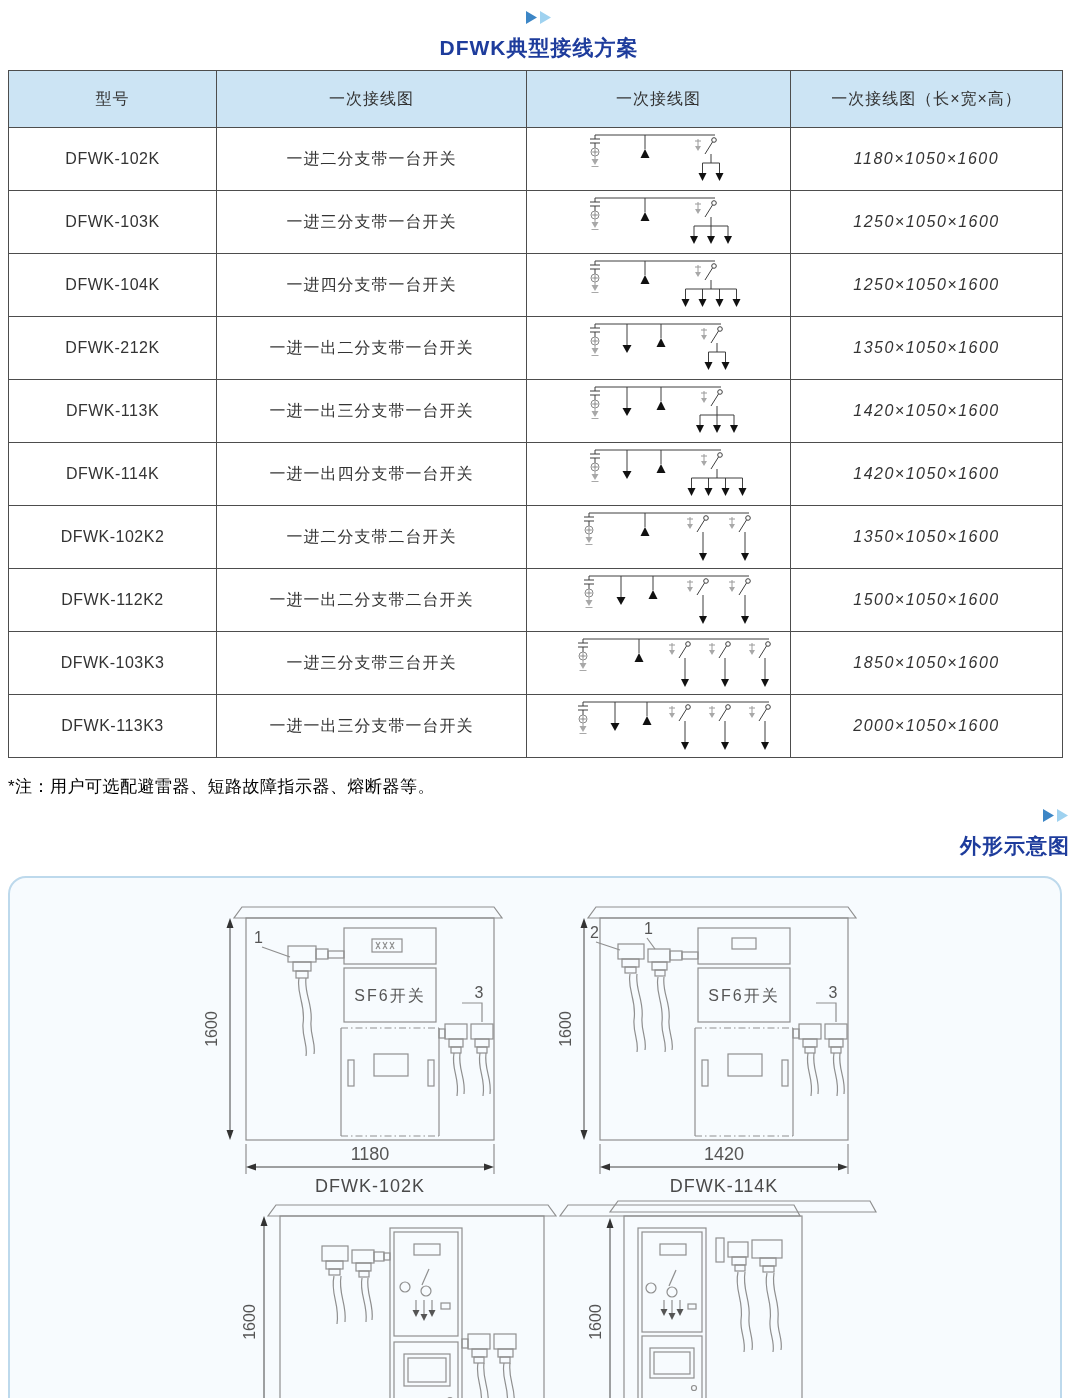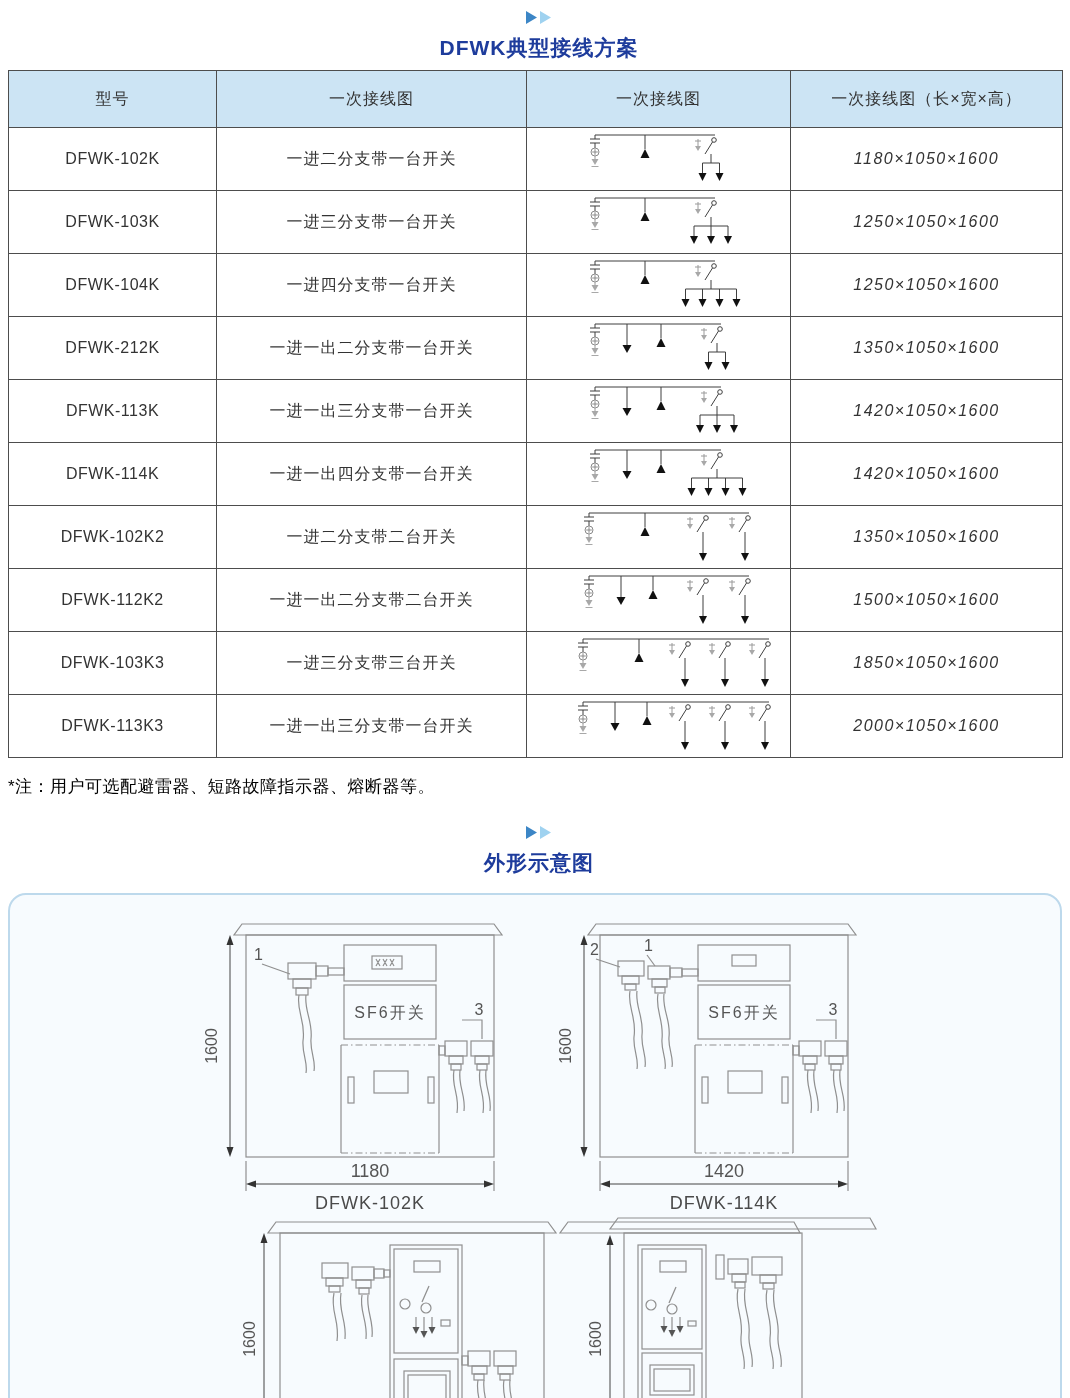--- a/index.html
+++ b/index.html
@@ -25,21 +25,21 @@
     background:#cce4f4; height:57px; font-weight:normal; font-size:16px;
     letter-spacing:1px;
   }
   table.wiring tbody td { height:57px; background:#fff; }
   td.c-model { letter-spacing:0.5px; }
   td.c-dims  { letter-spacing:1.5px;font-style:italic; }
   td.c-desc  { letter-spacing:1px;font-family:Liberation Mono, monospace; }
   .note {
     margin:17px 0 0 8px; font-size:17px; color:#000000; letter-spacing:0.5px;
   }
-  .sec-title.second { margin-top:27px; }
+  .sec-title.second { margin-top:10px;align-items:flex-end; }
   .panel {
     position:relative;
     width:1054px; height:610px; margin:16px 8px 4px 8px;
     background:#f7fbfe;
     border:2px solid #bdd9ec; border-radius:18px;
   }
   
   .k  { fill:none; stroke:#8f8f8f; stroke-width:1.2; }
   .kd { fill:none; stroke:#8f8f8f; stroke-width:1.2; stroke-dasharray:7 3 1.5 3; }
   .dl { stroke:#444; stroke-width:1; }

